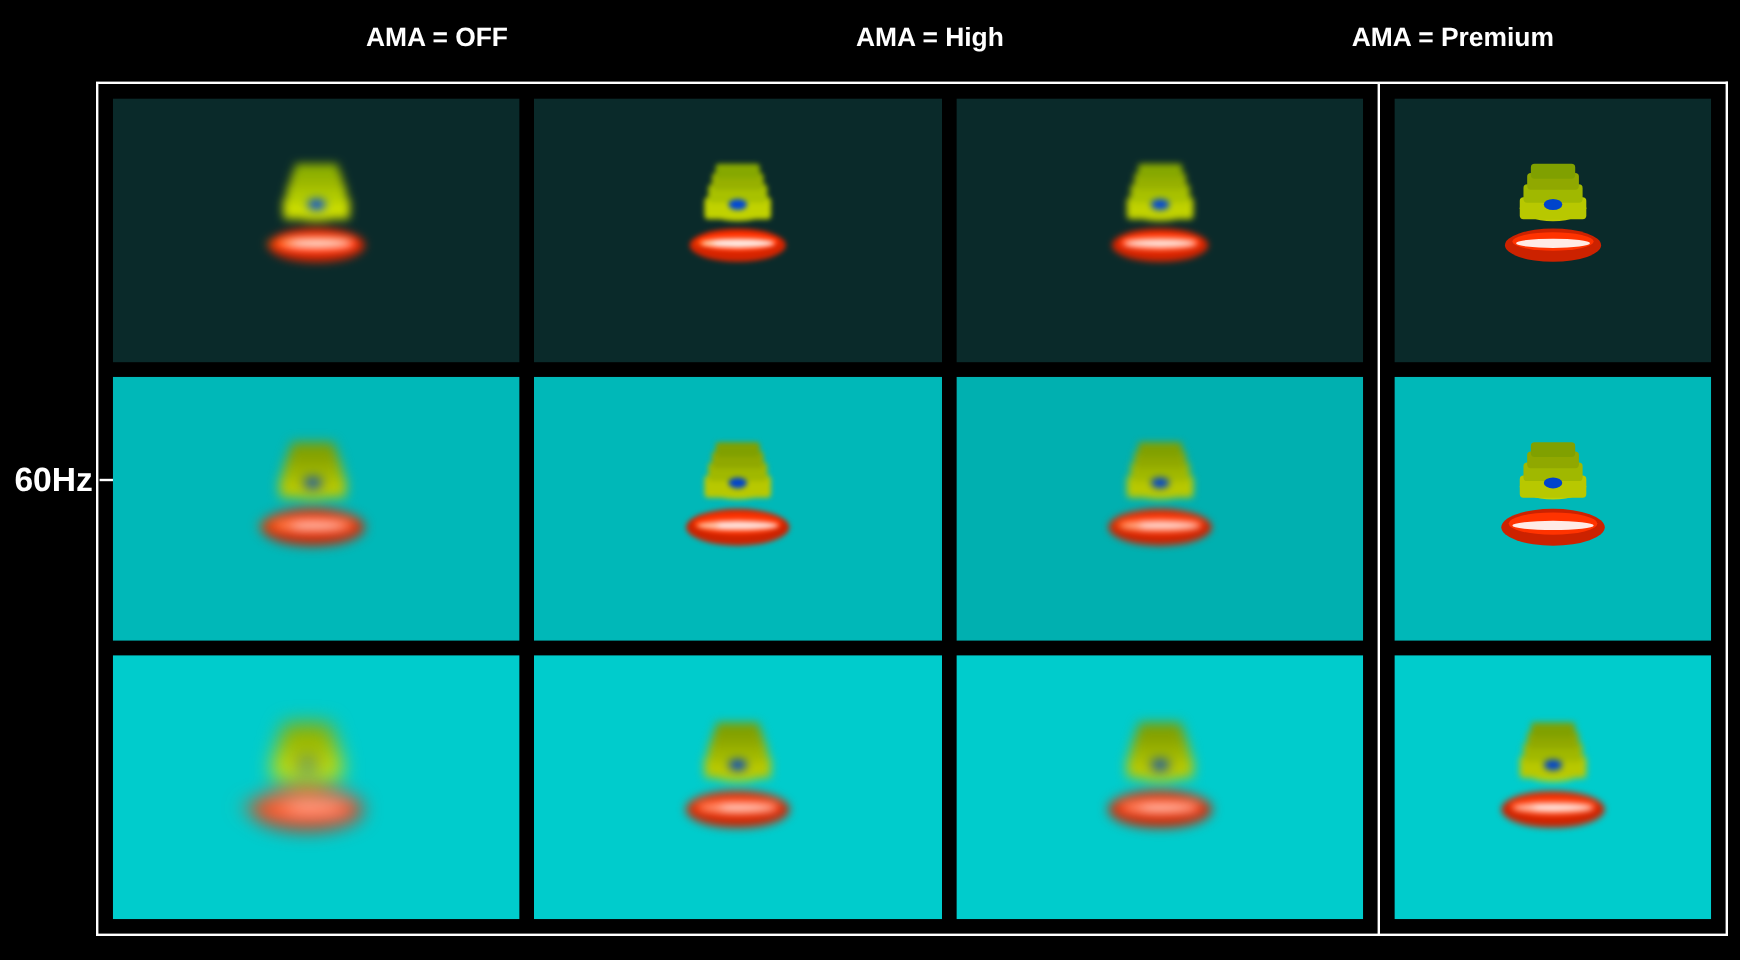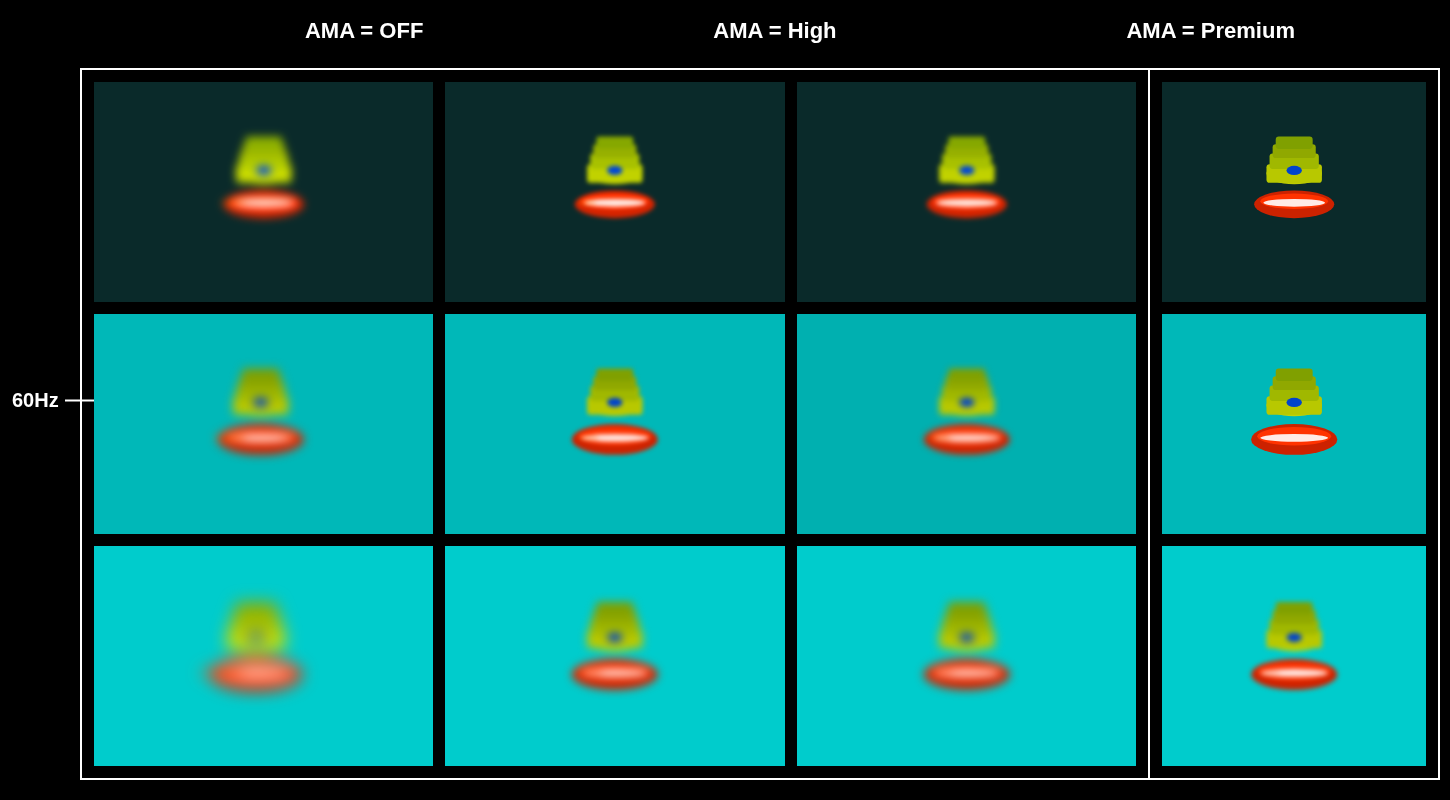--- a/index.html
+++ b/index.html
@@ -76,21 +76,21 @@
       left: -70px;
       top: 50%;
       transform: translateY(-50%);
       display: flex;
       align-items: center;
       gap: 6px;
     }
 
     .side-label-text {
       color: #fff;
-      font-size: 20px;
+      font-size: 28px;
       font-weight: bold;
     }
 
     .side-label-line {
       width: 30px;
       height: 2px;
       background: #fff;
       display: inline-block;
     }
 

